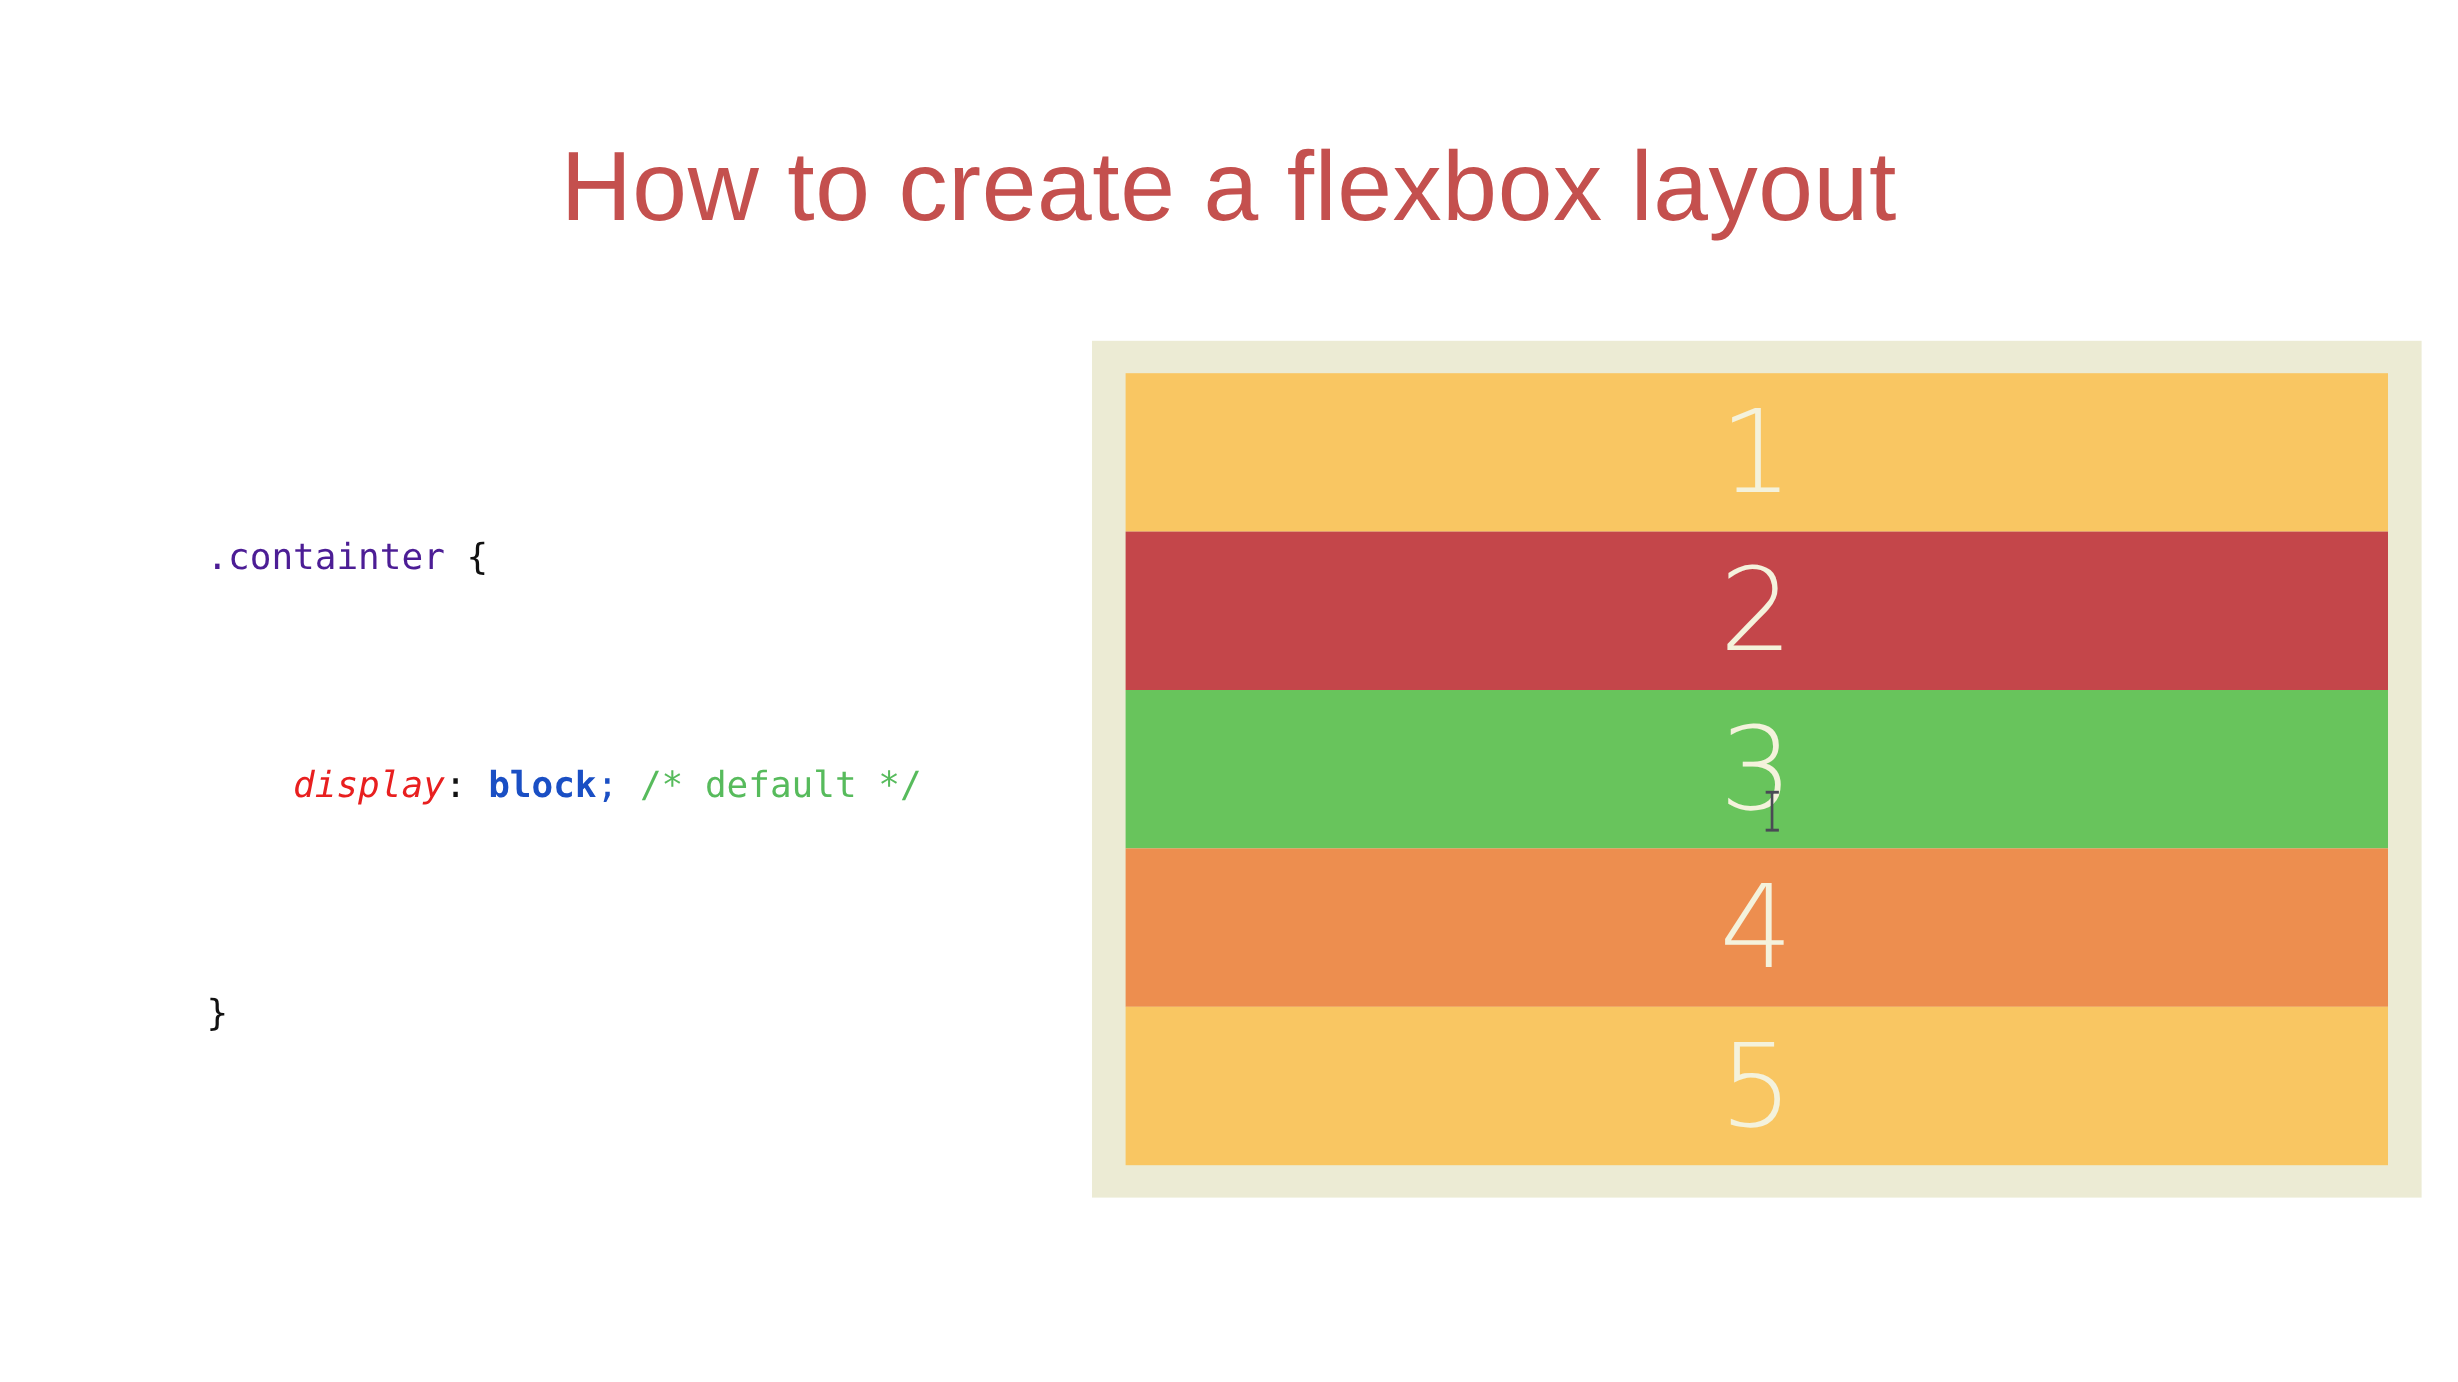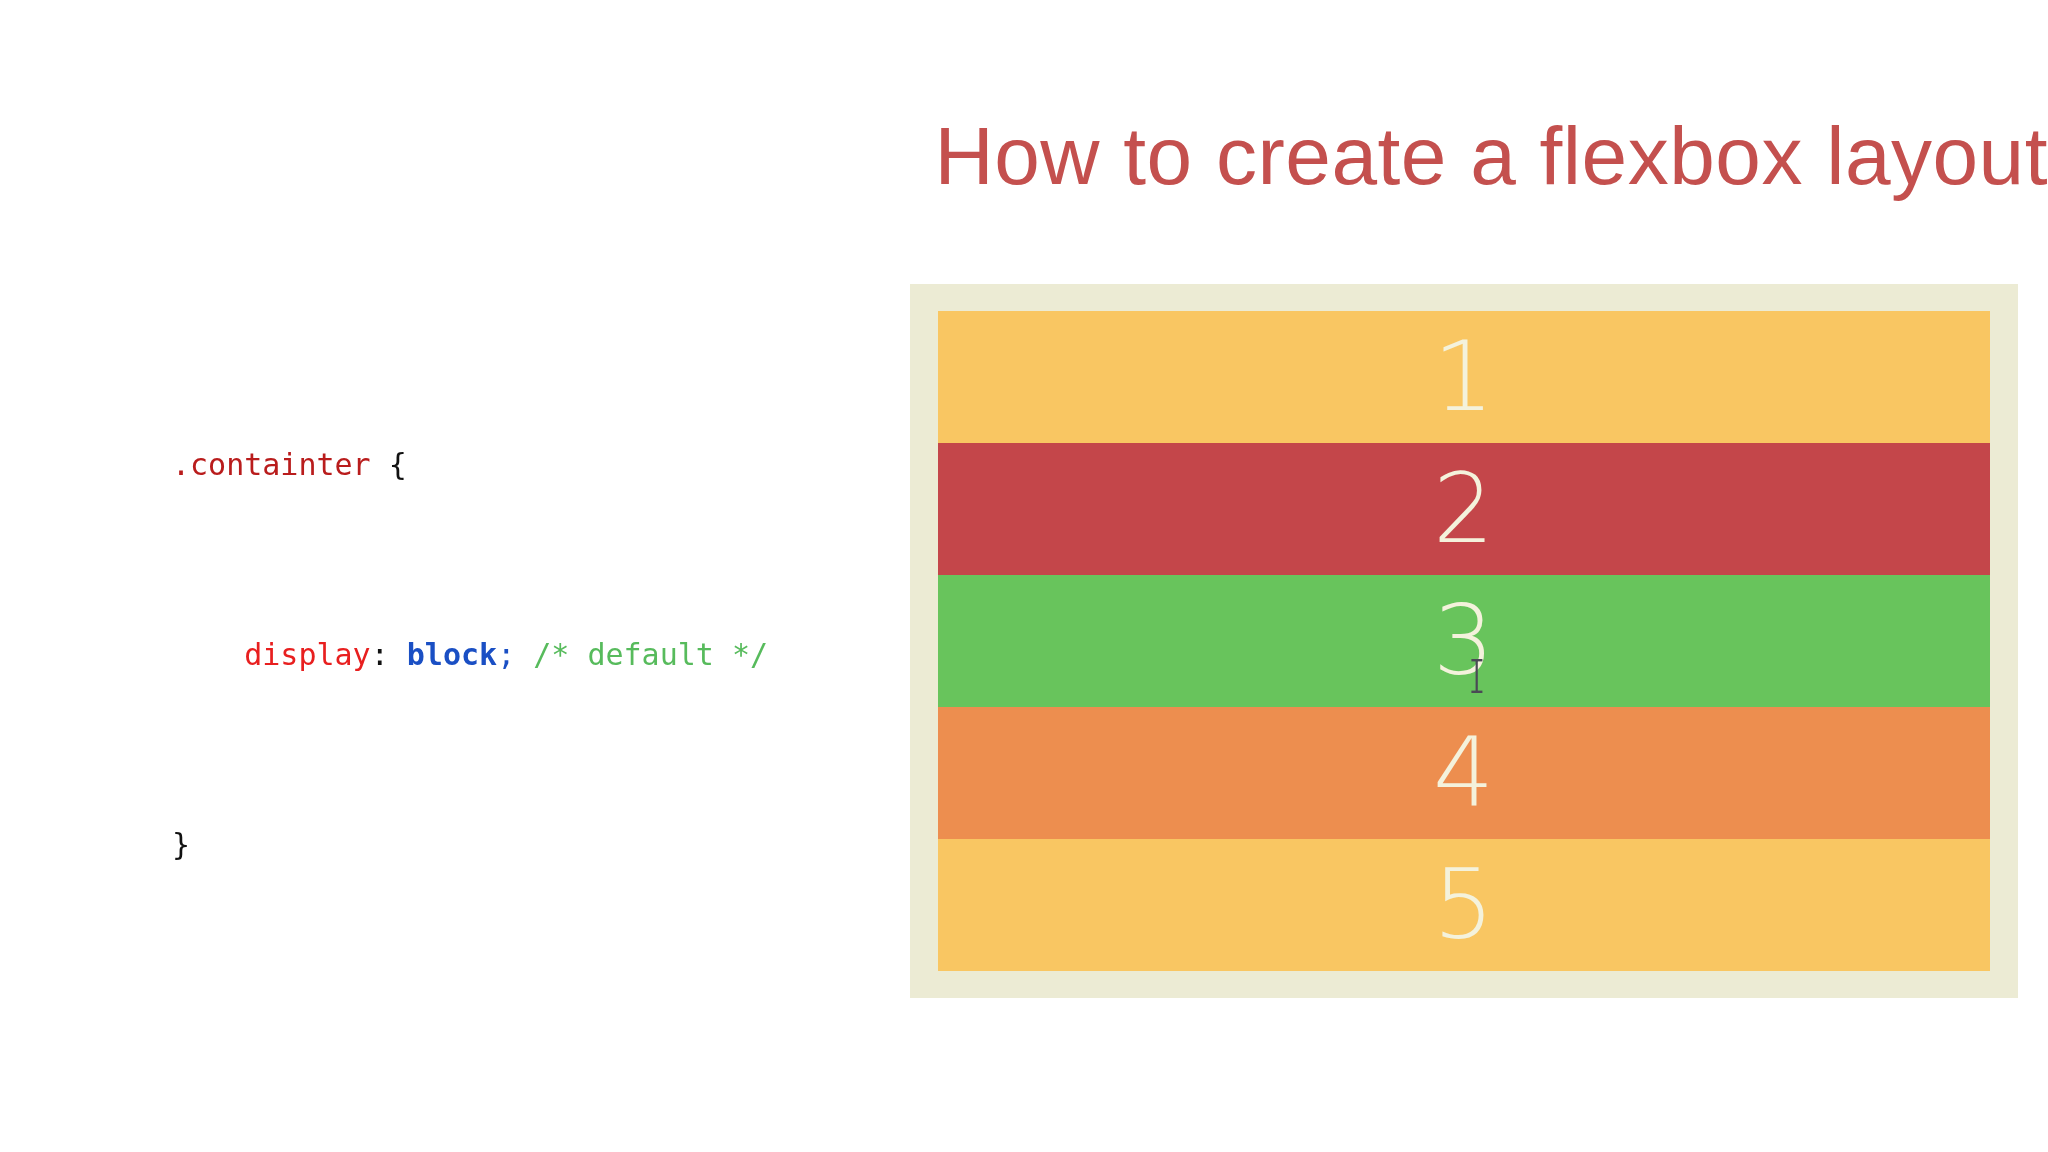--- a/index.html
+++ b/index.html
@@ -14,21 +14,21 @@
     overflow: hidden;
     position: relative;
   }
 
   
   .slide-title {
     position: absolute;
     left: 0;
     top: 108px;
     width: 2048px;
-    text-align: right;
+    text-align: center;
     font-family: "Liberation Sans", sans-serif;
     font-weight: 400;
     font-size: 82px;
     line-height: 96px;
     letter-spacing: 0.5px;
     color: #c4504e;
     white-space: nowrap;
   }
 
   
@@ -46,21 +46,21 @@
     color: #111111;
   }
   .code-line {
     white-space: pre;
     min-height: 47.5px;
   }
   .code-line.blank {
     height: 47.5px;
   }
   .tok-selector   { color: #8b1212; }
-  .tok-prop       { color: #e81f1f; }
+  .tok-prop       { color: #e81f1f; font-style: italic; }
   .tok-punct      { color: #111111; }
   .tok-value      { color: #1a4fc4; font-weight: bold; }
   .tok-semi       { color: #1a4fc4; }
   .tok-comment    { color: #57bb5c; }
   .tok-brace      { color: #111111; }
 
   
   .demo-panel {
     position: absolute;
     left: 910px;
@@ -103,21 +103,21 @@
   }
 </style>
 </head>
 <body style="background: rgb(255, 255, 255);">
 
 <div class="slide-title" style="color: rgb(196, 80, 78);">How to create a flexbox layout</div>
 
 <div class="code-panel">
   <div class="code-block">
 
-    <div class="code-line"><span class="tok-selector" style="color: #b91c1c;">.containter</span><span class="tok-brace" style="color: rgb(17, 17, 17);"> {</span></div>
+    <div class="code-line"><span class="tok-selector" style="color: #4c1d95;">.containter</span><span class="tok-brace" style="color: rgb(17, 17, 17);"> {</span></div>
 
     <div class="code-line"><span class="tok-punct" style="color: rgb(17, 17, 17);">    </span><span class="tok-prop" style="color: rgb(232, 31, 31);">display</span><span class="tok-punct" style="color: rgb(17, 17, 17);">: </span><span class="tok-value" style="color: rgb(26, 79, 196);">block</span><span class="tok-semi" style="color: rgb(26, 79, 196);">;</span><span class="tok-punct" style="color: rgb(17, 17, 17);"> </span><span class="tok-comment" style="color: rgb(87, 187, 92);">/* default */</span></div>
 
     <div class="code-line"><span class="tok-brace" style="color: rgb(17, 17, 17);">}</span></div>
 
     <div class="code-line blank"></div>
 
     
 
     

